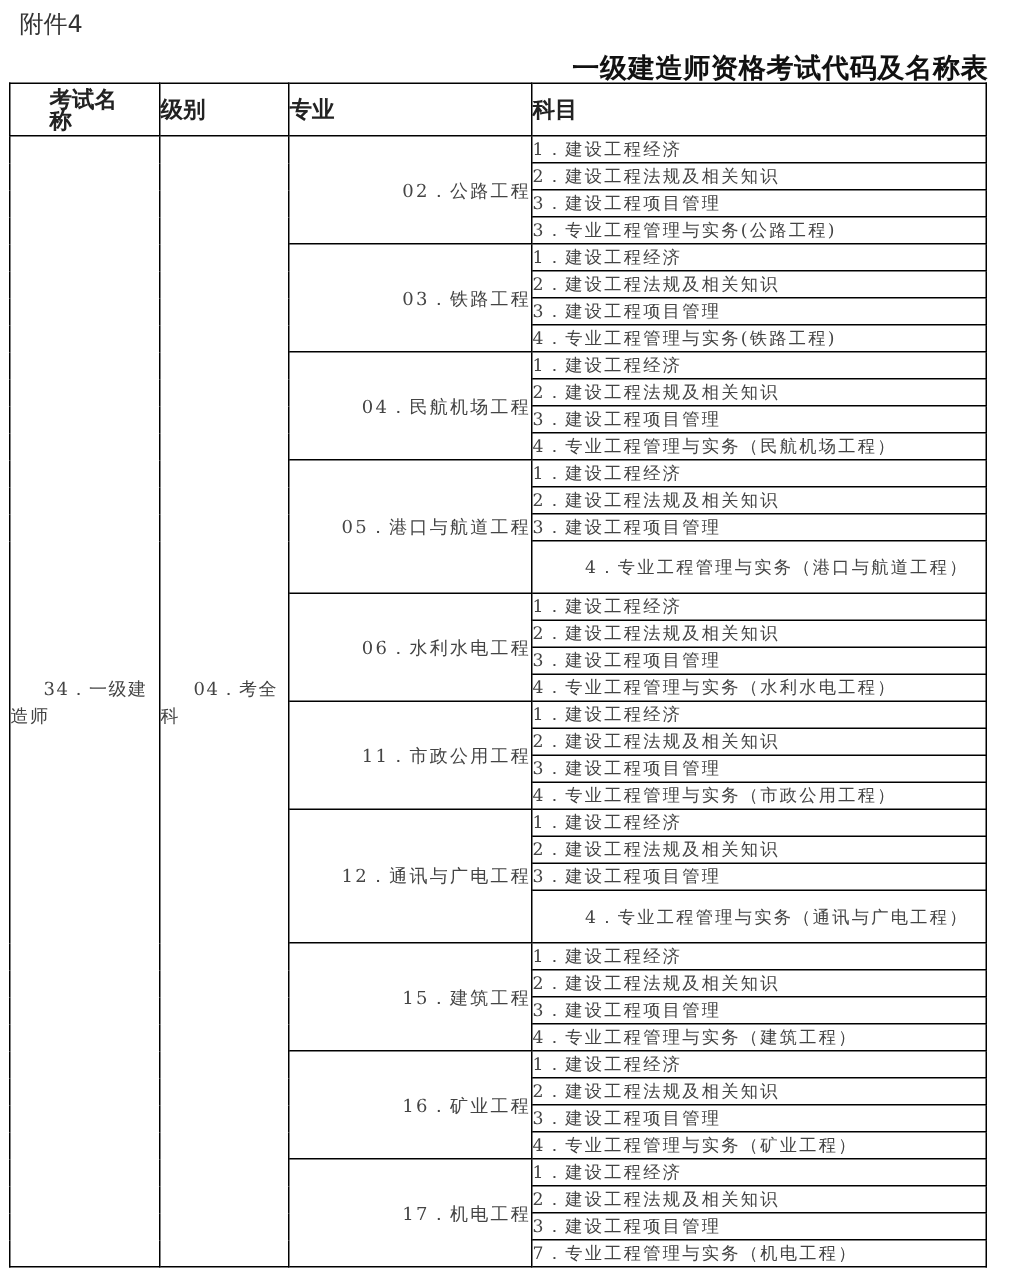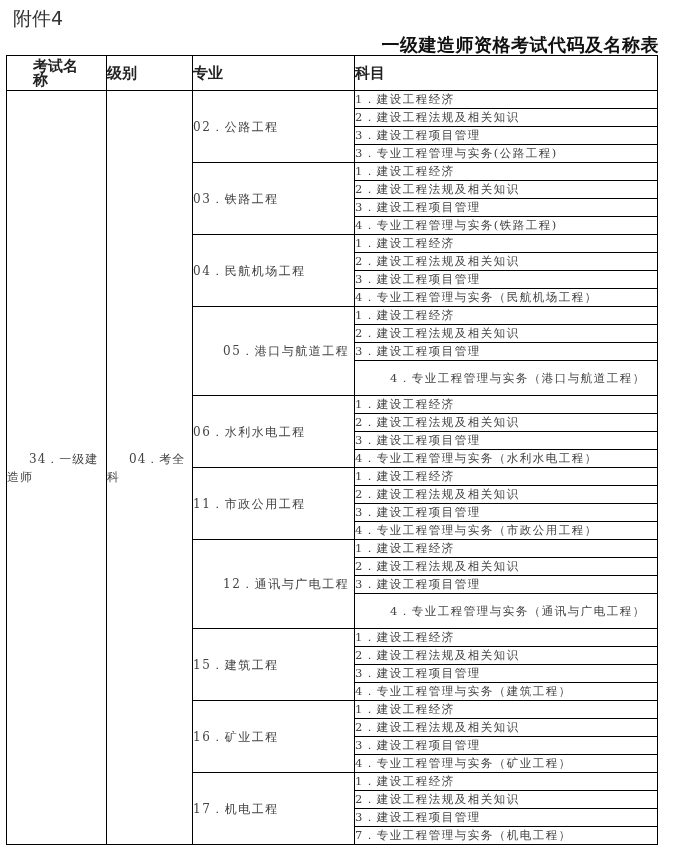--- a/index.html
+++ b/index.html
@@ -1,24 +1,24 @@
 <!DOCTYPE html>
 <html><head>
 <meta charset="utf-8">
 <style>
   html, body { margin:0; padding:0; background:#ffffff; }
   body { width:677px; height:856px; position:relative; overflow:hidden; font-family:"DejaVu Sans", sans-serif; }
-  .attach { position:absolute; left:13px; top:6px; font-size:19px; color:#333; font-family:"DejaVu Sans", sans-serif; }
+  .attach { position:absolute; left:13px; top:6px; font-size:16px; color:#333; font-family:"DejaVu Sans", sans-serif; }
   .title { position:absolute; right:18px; top:33px; font-size:18px; font-weight:bold; color:#111; font-family:Liberation Sans, sans-serif; letter-spacing:0.5px; }
   table.main { position:absolute; left:6px; top:55px; border-collapse:collapse; table-layout:fixed; width:651px; }
   table.main td, table.main th { border:1px solid #000; padding:0; vertical-align:middle; }
   th { font-size:15px; font-weight:bold; color:#222; height:34px; text-align:left; line-height:14px; font-family:"DejaVu Sans", sans-serif; }
   td.subj { height:17px; font-size:11.5px; color:#444; line-height:17px; padding-left:33px; padding-right:6px; letter-spacing:1.5px; white-space:normal; font-family:"DejaVu Serif", serif; }
   td.subj.wrap { line-height:17px; height:34px; text-indent:33px; padding-left:0; padding-left:2px;margin-top:36px; }
-  td.spec { font-size:12px; color:#444; text-align:left; padding-left:30px; letter-spacing:1.5px; font-family:"DejaVu Serif", serif; line-height:18px; }
+  td.spec { font-size:12px; color:#444; text-align:right; padding-left:30px; letter-spacing:1.5px; font-family:"DejaVu Serif", serif; line-height:18px; }
   td.spec.wrap { padding-left:4px; text-indent:26px; }
   td.tall { font-size:12px; color:#444; letter-spacing:1px; font-family:"DejaVu Serif", serif; padding-left:8px; text-indent:22px; line-height:18px; padding-right:4px;margin-left:47px; }
 </style>
 </head>
 <body>
 
 <div class="attach">附件4</div>
 <div class="title">一级建造师资格考试代码及名称表</div>
 
 <table class="main">

